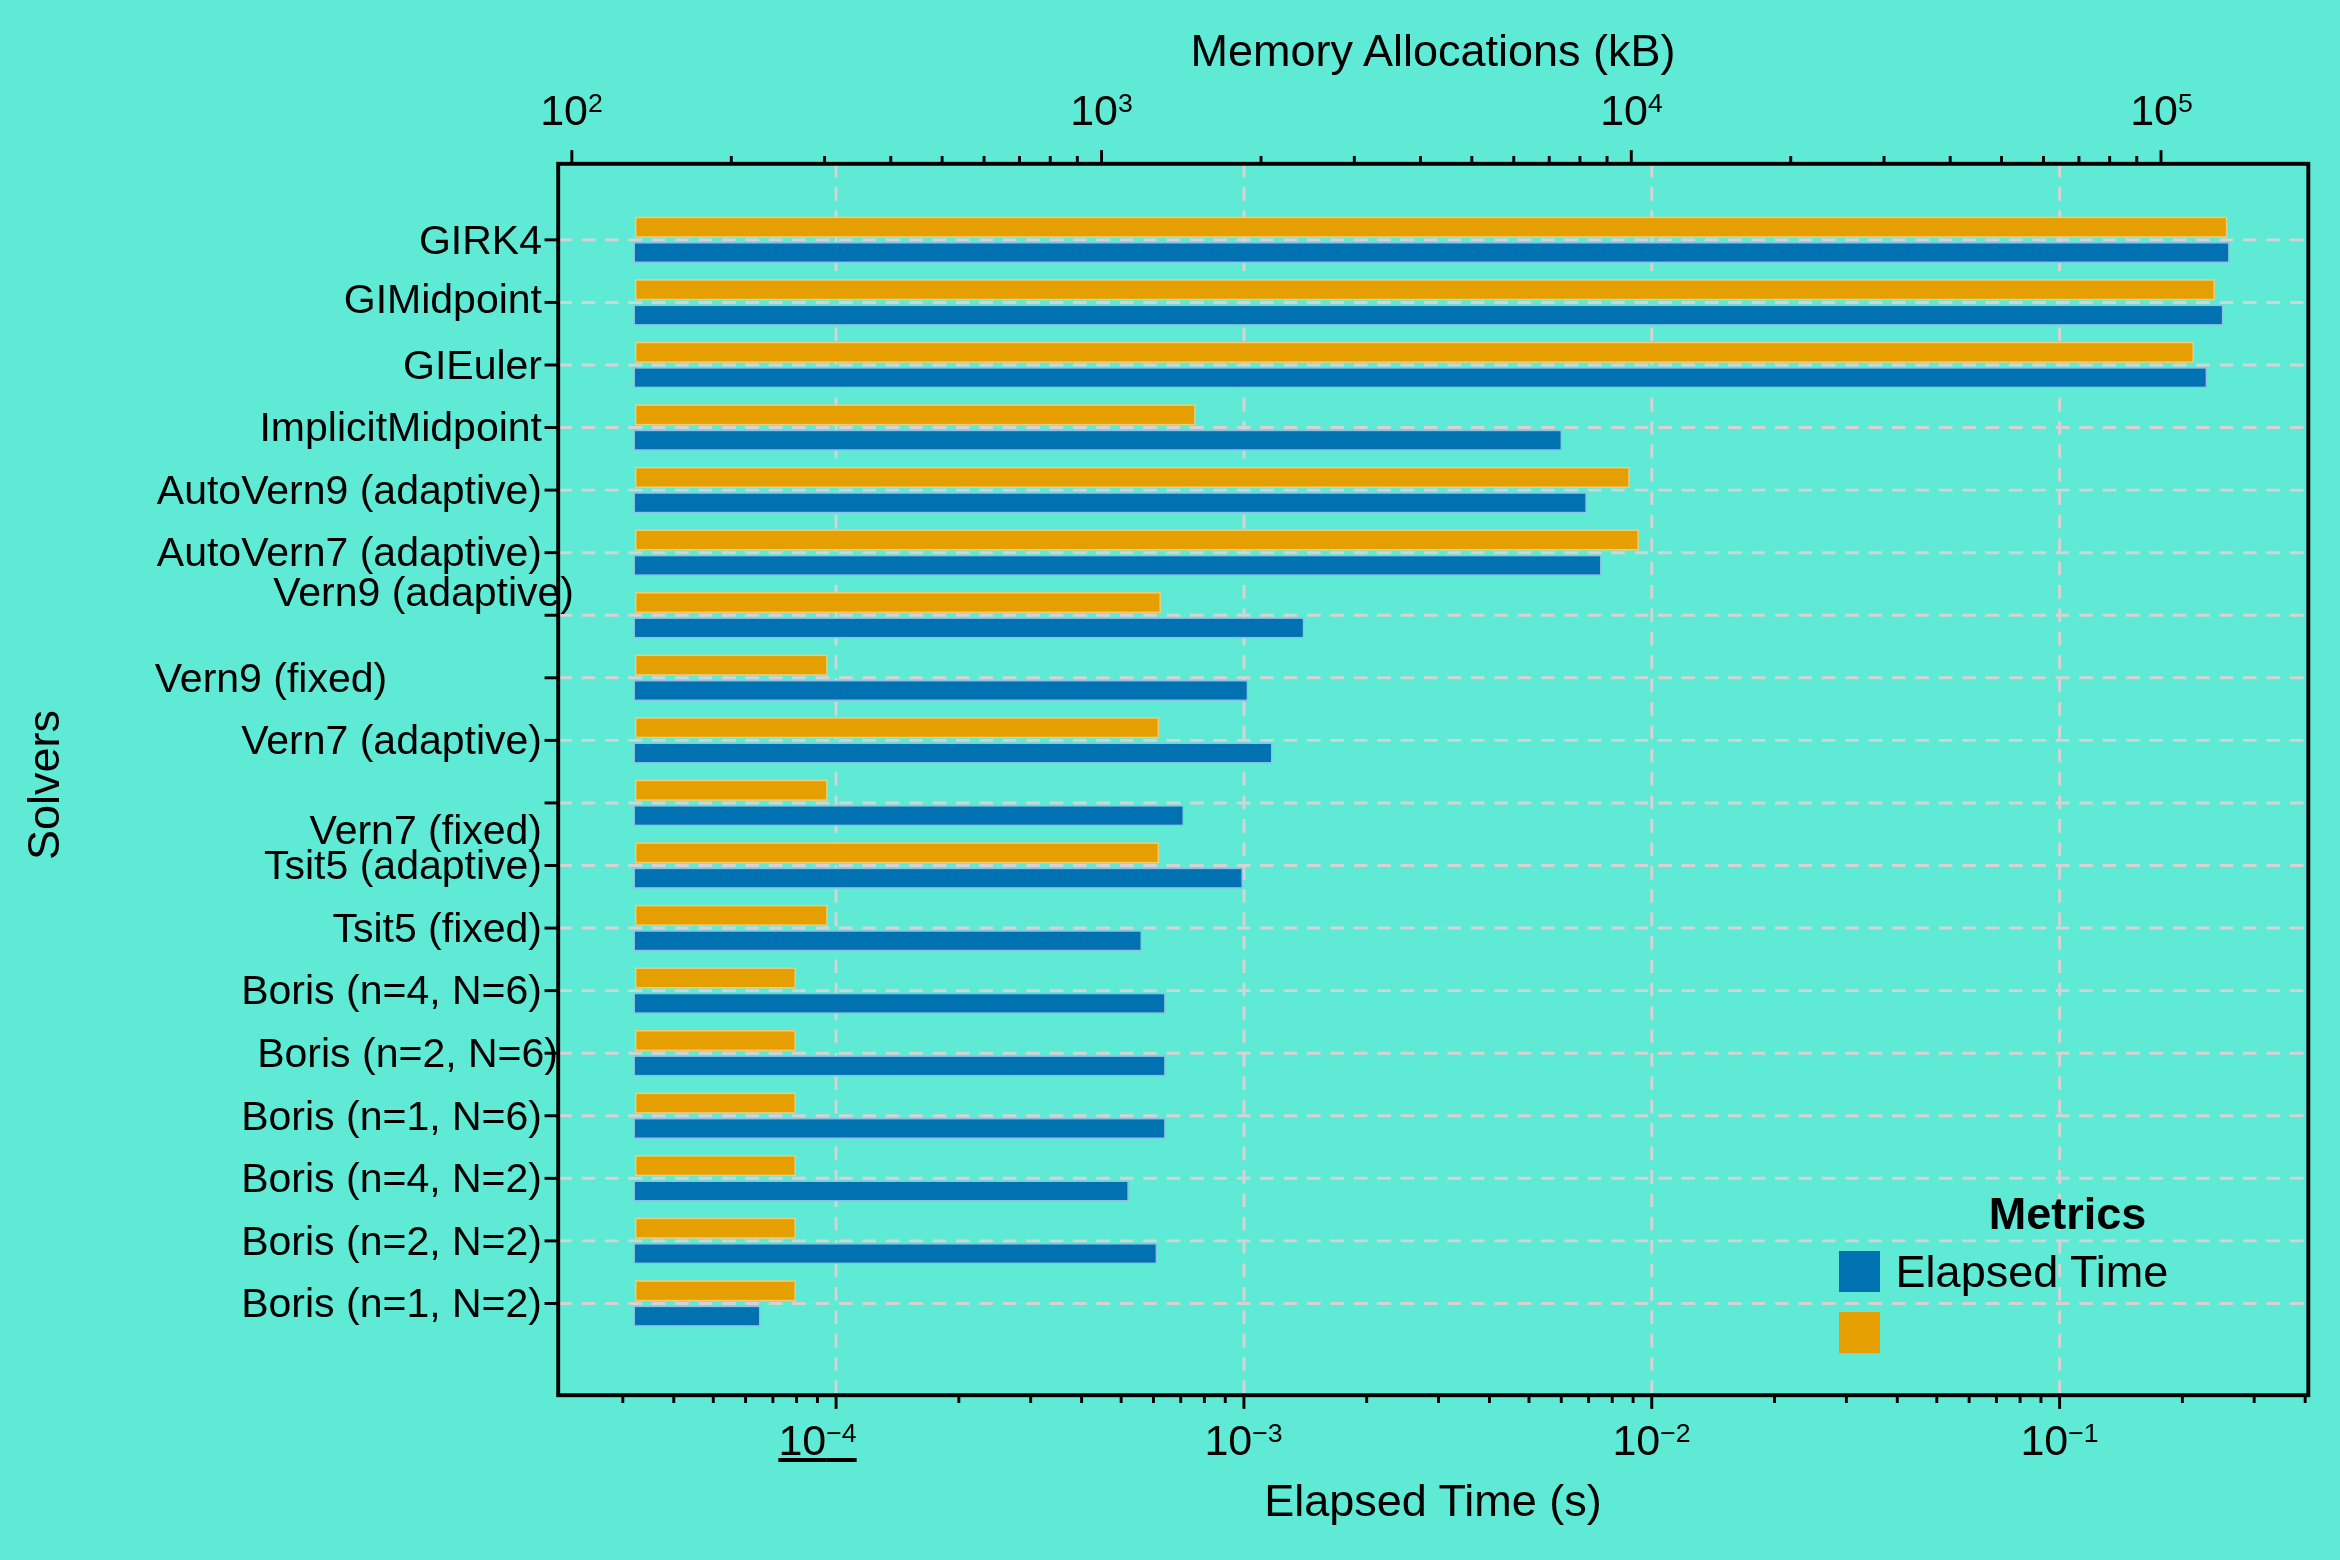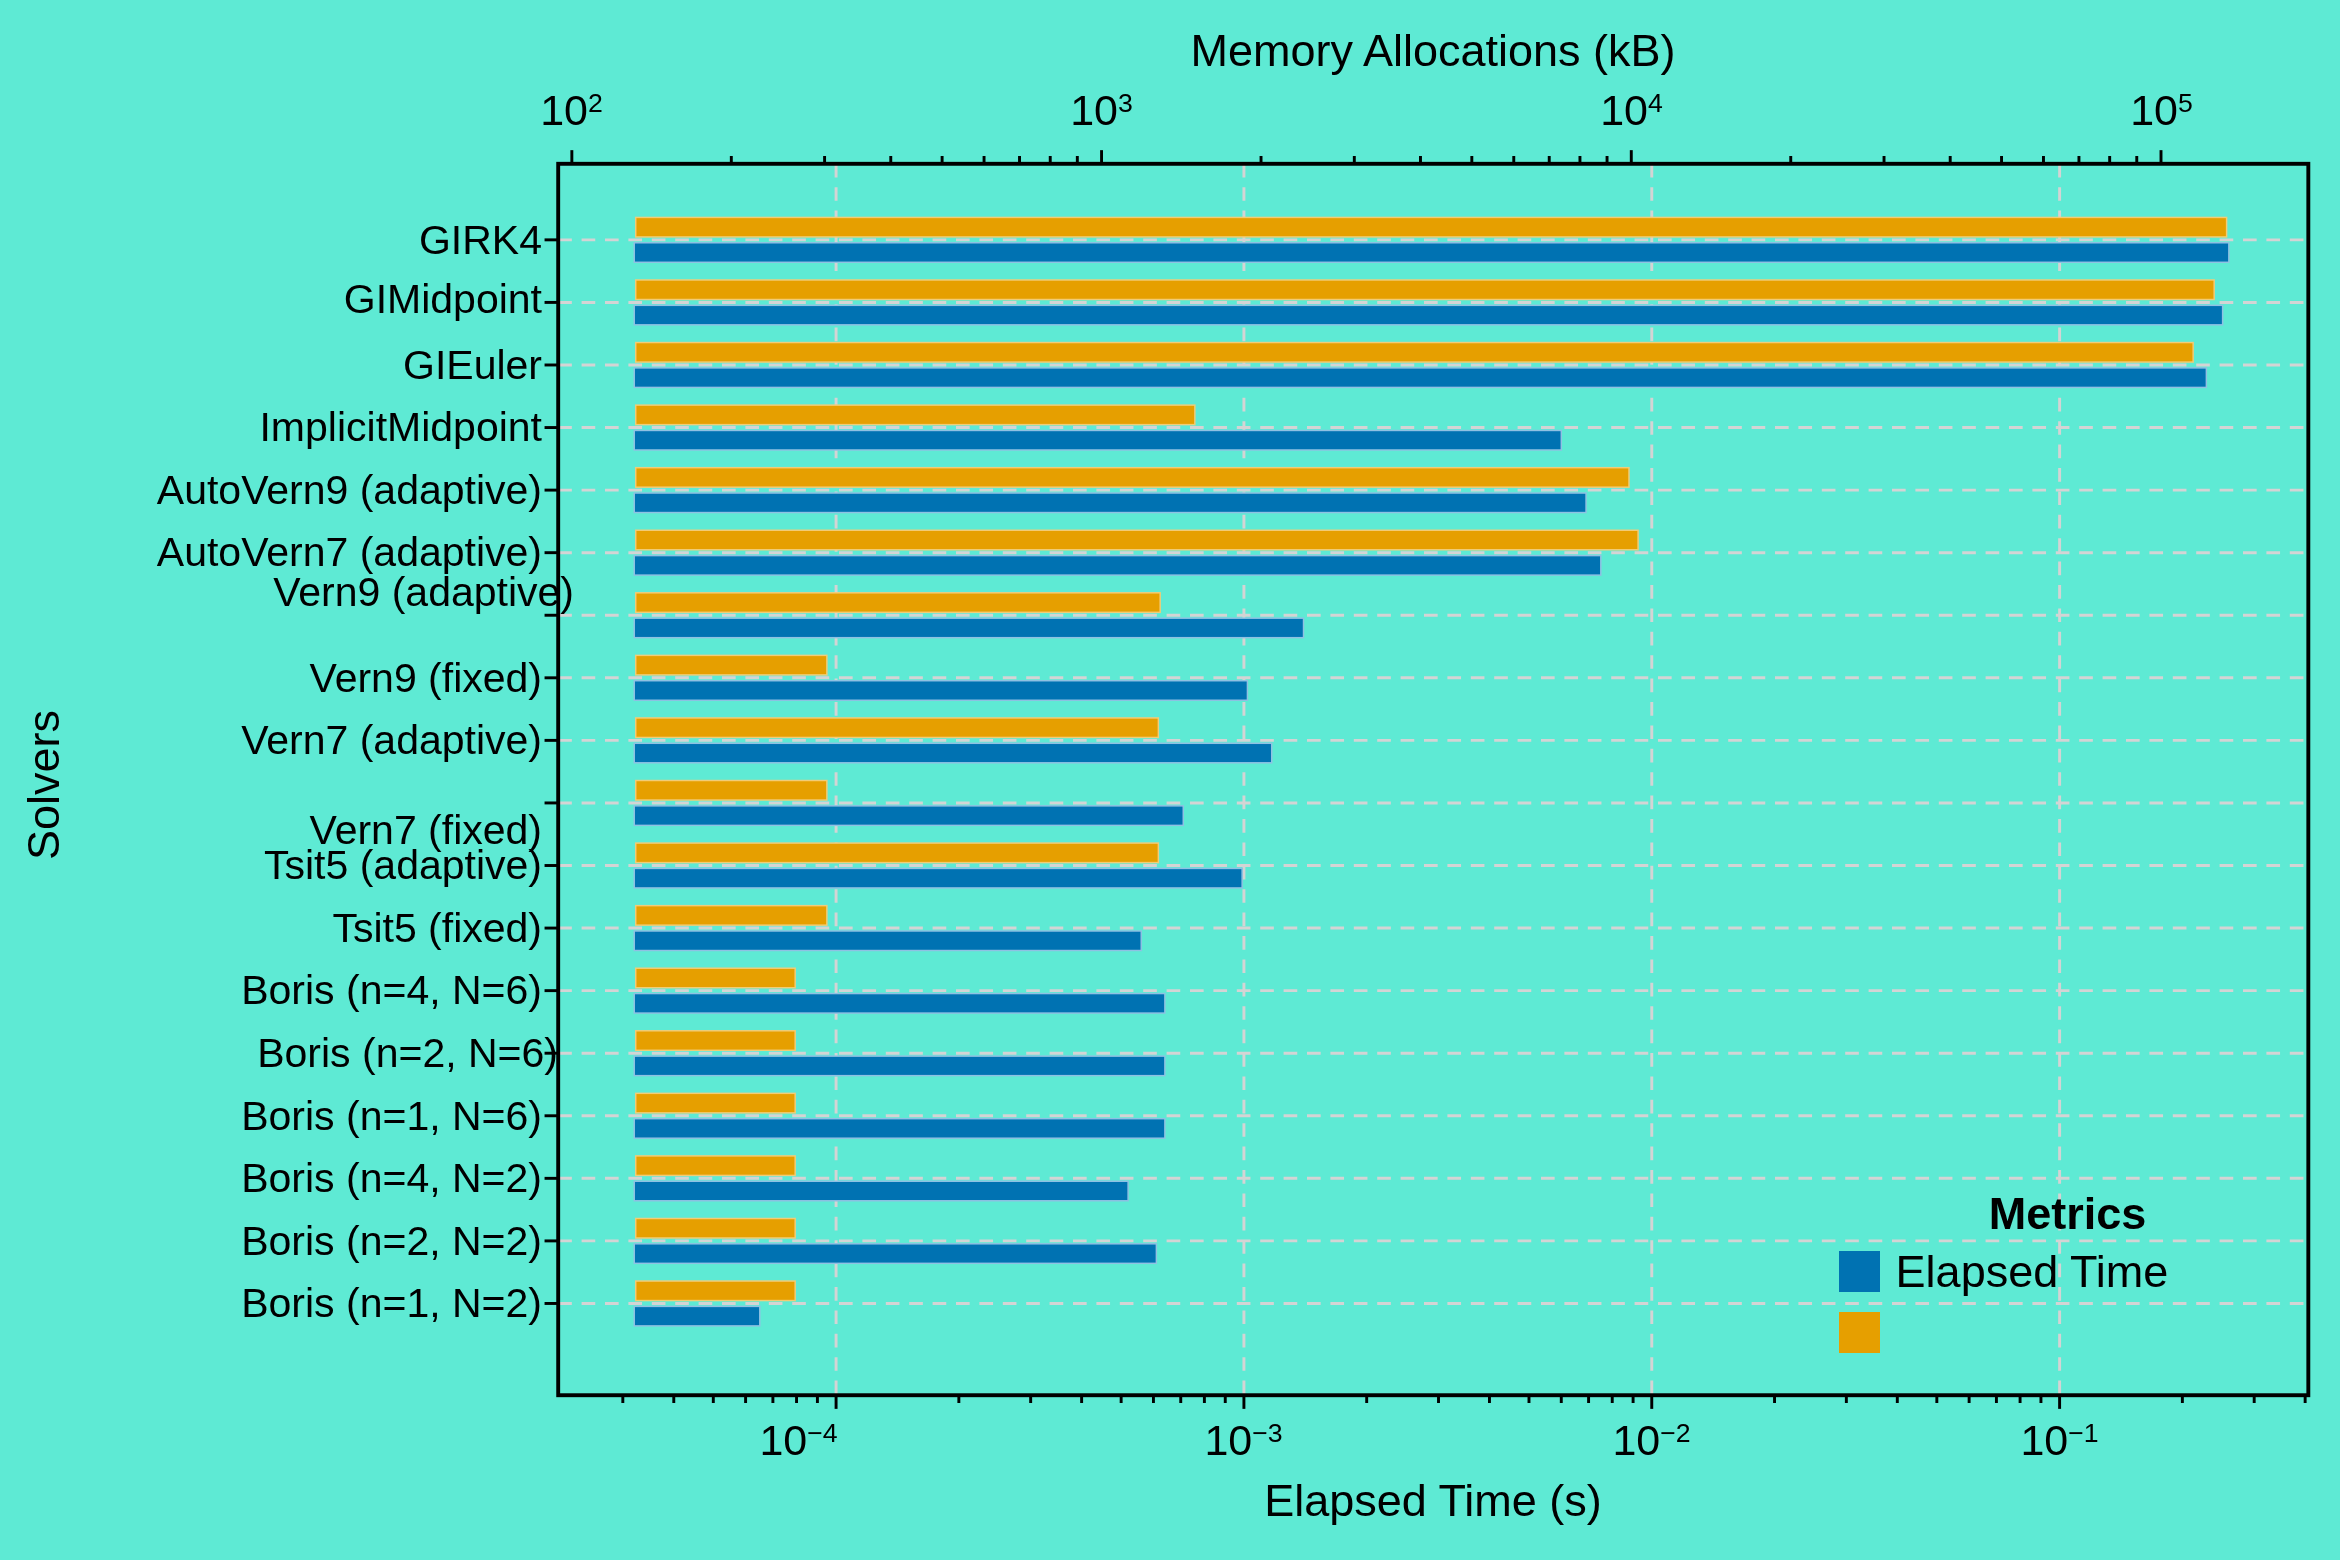--- a/index.html
+++ b/index.html
@@ -176,34 +176,34 @@
   <div class="axis-title left">Solvers</div>
 
   <div id="cat-labels">
       <div class="cat-label" style="top: 217px;">GIRK4</div>
       <div class="cat-label" style="top: 276px;">GIMidpoint</div>
       <div class="cat-label" style="top: 342px;">GIEuler</div>
       <div class="cat-label" style="top: 404px;">ImplicitMidpoint</div>
       <div class="cat-label" style="top: 467px;">AutoVern9 (adaptive)</div>
       <div class="cat-label" style="top: 529px;">AutoVern7 (adaptive)</div>
       <div class="cat-label" style="top: 569px; padding-left: 32px;">Vern9 (adaptive)</div>
-      <div class="cat-label" style="top: 655px;">Vern9 (fixed)</div>
+      <div class="cat-label" style="top: 655px; text-align: center;">Vern9 (fixed)</div>
       <div class="cat-label" style="top: 717px;">Vern7 (adaptive)</div>
       <div class="cat-label" style="top: 780px; margin-top: 27px;">Vern7 (fixed)</div>
       <div class="cat-label" style="top: 842px;">Tsit5 (adaptive)</div>
       <div class="cat-label" style="top: 905px;">Tsit5 (fixed)</div>
       <div class="cat-label" style="top: 967px;">Boris (n=4, N=6)</div>
       <div class="cat-label" style="top: 1030px; padding-left: 16px;">Boris (n=2, N=6)</div>
       <div class="cat-label" style="top: 1093px;">Boris (n=1, N=6)</div>
       <div class="cat-label" style="top: 1155px;">Boris (n=4, N=2)</div>
       <div class="cat-label" style="top: 1218px;">Boris (n=2, N=2)</div>
       <div class="cat-label" style="top: 1280px;">Boris (n=1, N=2)</div>
     </div>
   <div id="tick-labels">
-      <div class="tick-label" style="left: 701px; top: 1416px;">10<sup>−4</sup></div>
+      <div class="tick-label" style="left: 720px; top: 1416px; text-decoration: underline;">10<sup>−4</sup></div>
       <div class="tick-label" style="left: 1146px; top: 1416px;">10<sup>−3</sup></div>
       <div class="tick-label" style="left: 1554px; top: 1416px;">10<sup>−2</sup></div>
       <div class="tick-label" style="left: 1962px; top: 1416px;">10<sup>−1</sup></div>
       <div class="tick-label" style="left: 474px; top: 86px;">10<sup>2</sup></div>
       <div class="tick-label" style="left: 1004px; top: 86px;">10<sup>3</sup></div>
       <div class="tick-label" style="left: 1534px; top: 86px;">10<sup>4</sup></div>
       <div class="tick-label" style="left: 2064px; top: 86px;">10<sup>5</sup></div>
     </div>
 
   <div class="legend">

